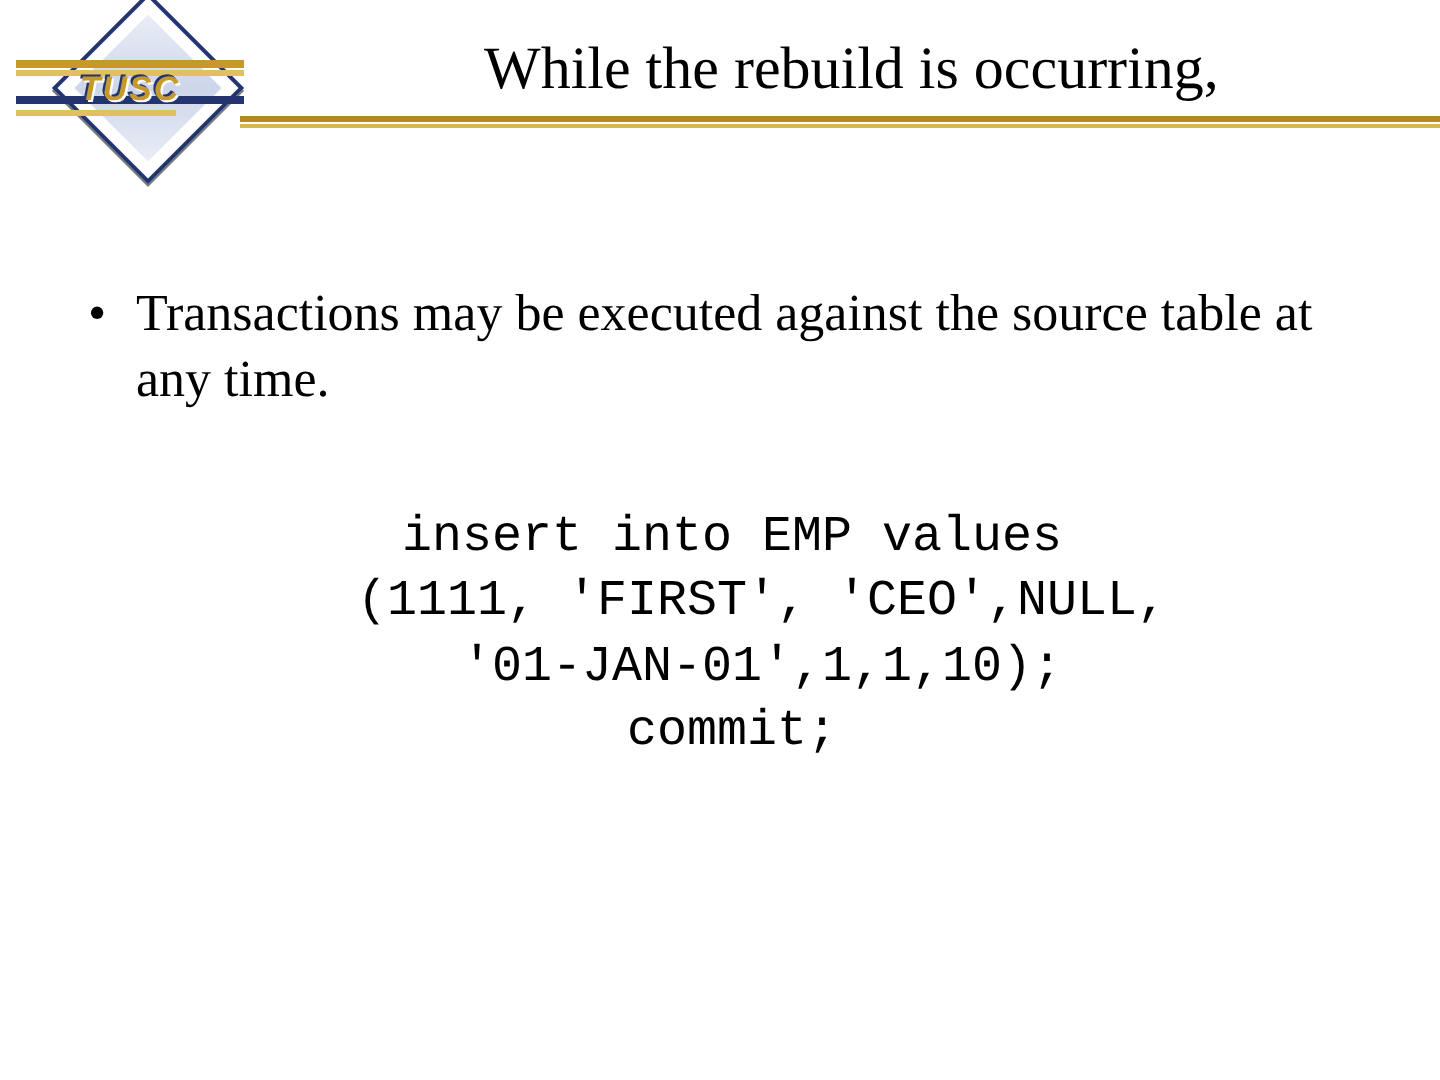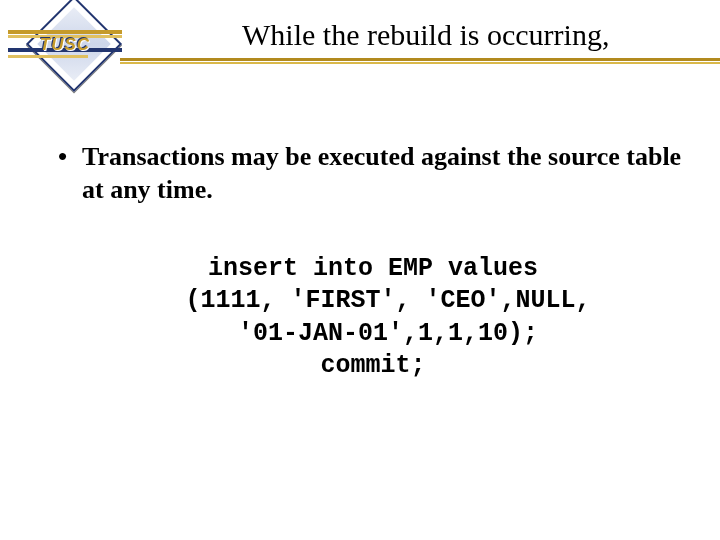--- a/index.html
+++ b/index.html
@@ -114,24 +114,23 @@
     font-style: italic;
     font-weight: 700;
     font-size: 17px;
     letter-spacing: 1px;
     color: #c59a2a;
     text-shadow: 1px 1px 0 #ffffff, -1px -1px 0 #22356f;
   }
   
   .body {
     position: absolute;
-    left: 50px;
+    left: 36px;
     right: 24px;
     top: 140px;
-    font-weight: bold;
   }
   ul.bullets {
     margin: 0;
     padding: 0;
     list-style: none;
   }
   ul.bullets li {
     position: relative;
     padding-left: 32px;
     font-size: 26px;

